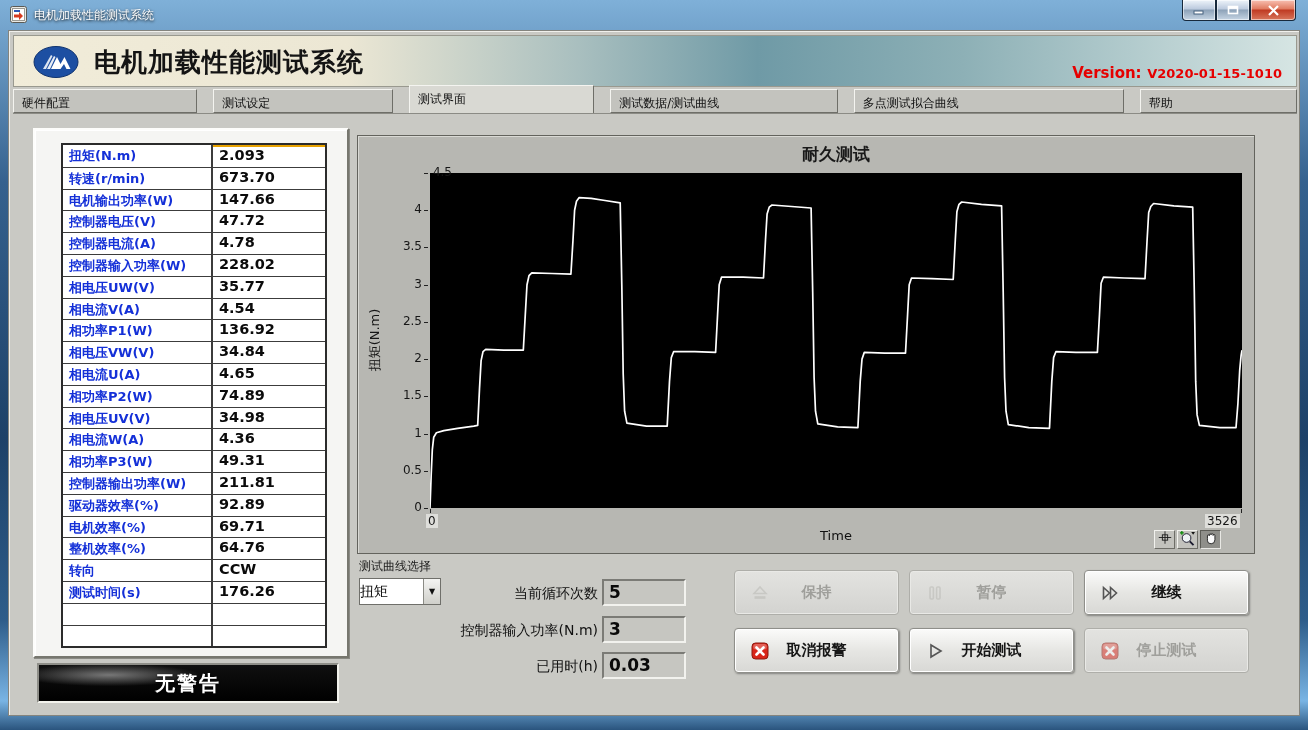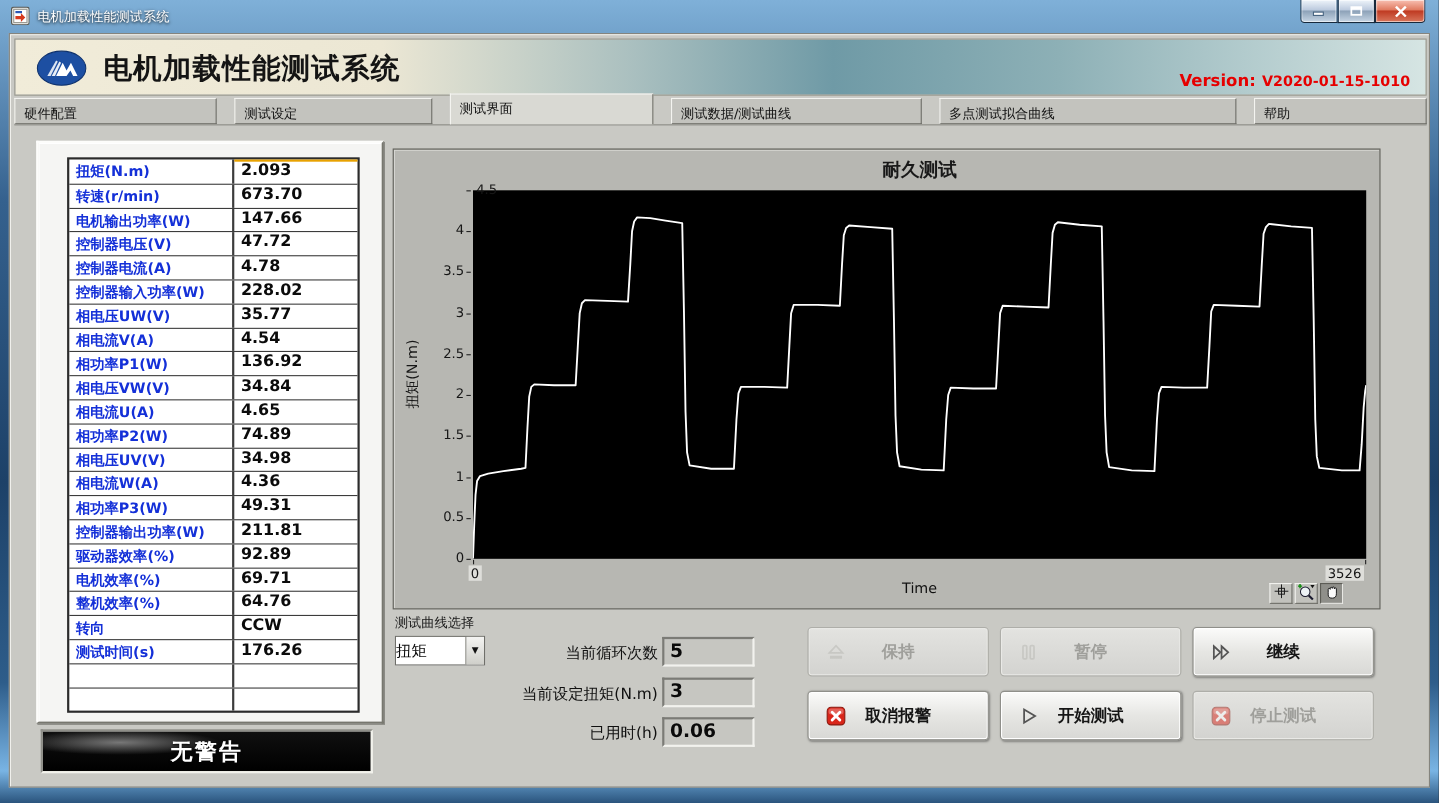--- a/index.html
+++ b/index.html
@@ -324,24 +324,24 @@
 
       <div class="curve-label">测试曲线选择</div>
       <div class="dropdown">
         <span class="dtext">扭矩</span>
         <span class="darrow">▼</span>
       </div>
 
       <div id="fields">
           <div class="fieldlab" style="left: 345px; top: 471px;">当前循环次数</div>
           <div class="field" style="left: 589px; top: 465px;">5</div>
-          <div class="fieldlab" style="left: 345px; top: 508px;">当前设定扭矩(N.m)</div>
+          <div class="fieldlab" style="left: 345px; top: 508px;">控制器输入功率(N.m)</div>
           <div class="field" style="left: 589px; top: 502px;">3</div>
           <div class="fieldlab" style="left: 345px; top: 544px;">已用时(h)</div>
-          <div class="field" style="left: 589px; top: 538px;">0.06</div>
+          <div class="field" style="left: 589px; top: 538px;">0.03</div>
         </div>
       <div id="buttons">
           <div class="btn disabled" style="left: 721px; top: 456px;">
             <span class="bicon"><svg width="20" height="20" viewBox="0 0 20 20" fill="none" stroke="currentColor" stroke-width="1.6">
                 <path d="M4 10.5 L10 4 L16 10.5 Z"></path>
                 <line x1="4.5" y1="14.5" x2="15.5" y2="14.5" stroke-width="2.6"></line>
               </svg></span>
             <span>保持</span>
           </div>
           <div class="btn disabled" style="left: 896px; top: 456px;">

